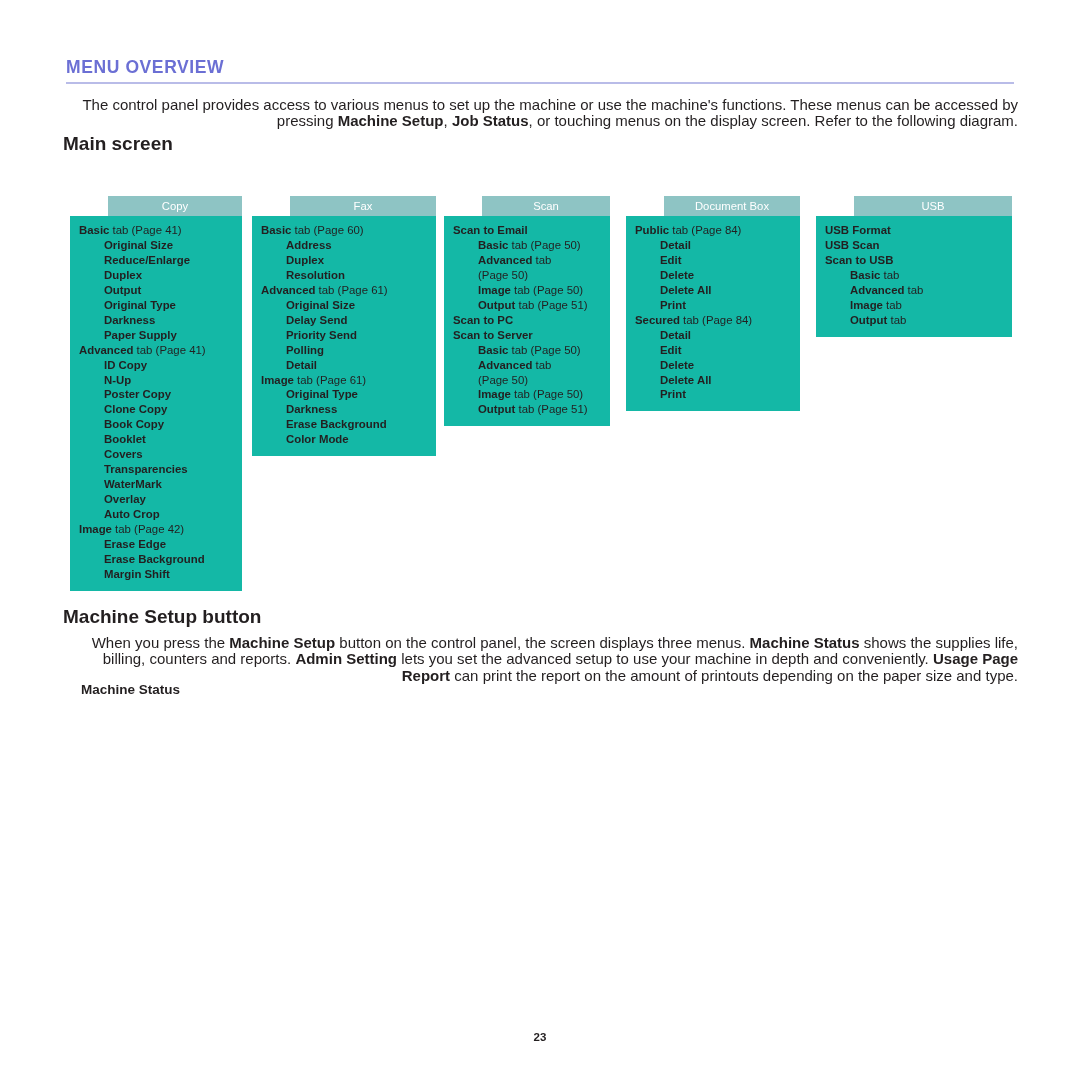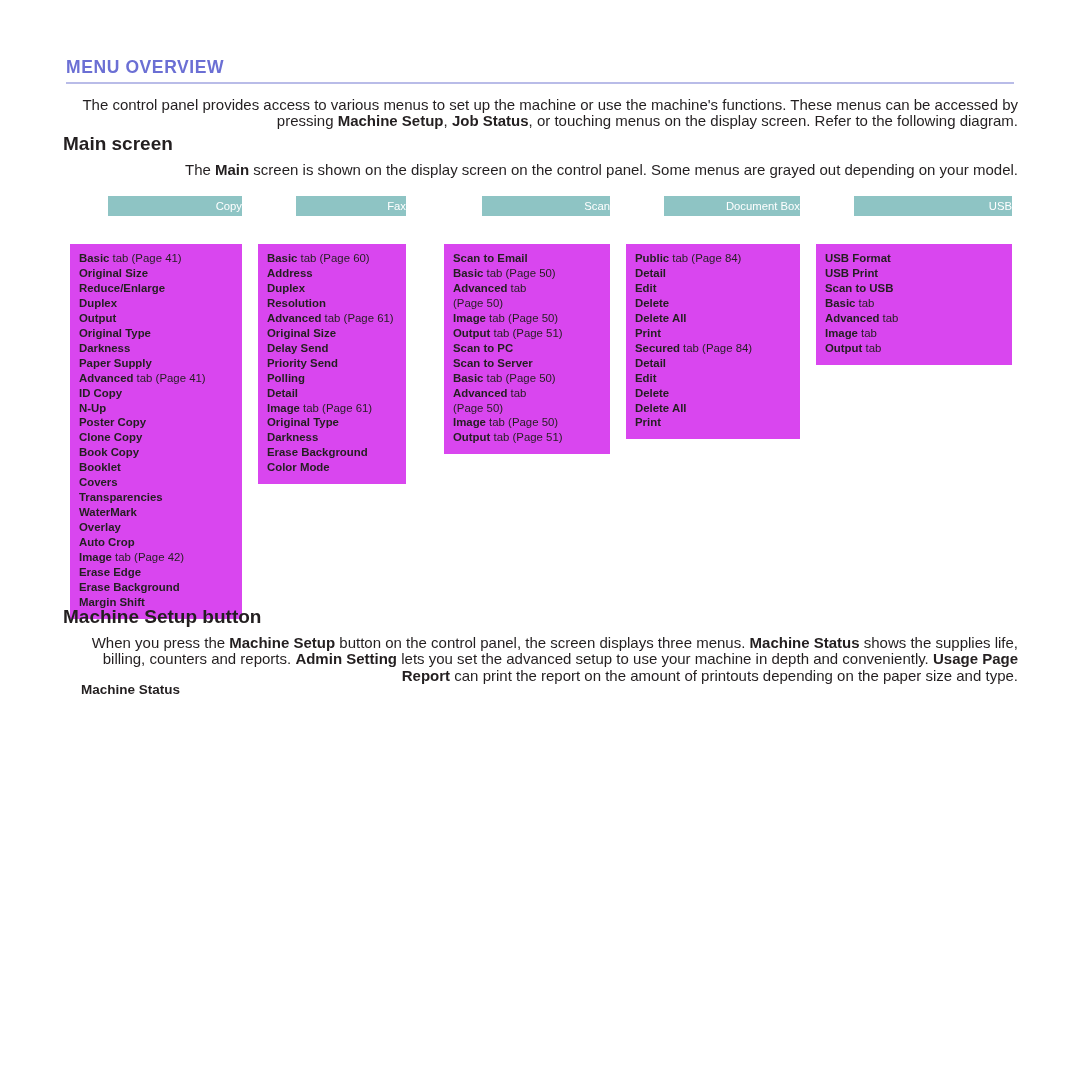--- a/index.html
+++ b/index.html
@@ -53,40 +53,39 @@
   #h-machine-status { left:81px; top:682px; }
 
   
   #diagram { position:absolute; left:70px; top:196px; width:950px; }
   .col { position:absolute; top:0; }
   .col-head {
     height:20px; line-height:20px;
     background:#8ec4c4;
     color:#ffffff;
     font-size:11.3px;
-    text-align:right;
+    text-align:center;
     font-weight:normal;
     margin-left:38px;
   }
   .col-body {
-    background:#d946ef;
+    background:#14b8a6;
     padding:7px 0 9px 0;
     font-size:11.4px;
     line-height:14.95px;
-    margin-top:28px;
   }
   .mi { white-space:nowrap; padding-left:9px; }
   .mi.lvl1 { padding-left:9px; }
-  .mi.lvl2 { padding-left:9px; }
+  .mi.lvl2 { padding-left:34px; }
   .mi b { font-weight:bold; }
   .mi .reg { font-weight:normal; }
 
   
   #col-copy   { left:0px;   width:172px; }
-  #col-fax    { left:188px; width:148px; }
+  #col-fax    { left:182px; width:184px; }
   #col-scan   { left:374px; width:166px; }
   #col-docbox { left:556px; width:174px; }
   #col-usb    { left:746px; width:196px; }
 
   
   .page-number {
     position:absolute; left:0; top:1031px; width:1080px;
     text-align:center;
     font-size:11.5px; font-weight:bold; color:#231f20;
   }
@@ -95,21 +94,20 @@
 <body>
 
 <div class="page">
 
   <div class="title">MENU OVERVIEW</div>
   <div class="title-rule"></div>
 
   <div class="para" id="intro-para"><span>The control panel provides access to various menus to set up the machine or use the machine's functions. These menus can be accessed by pressing </span><b>Machine Setup</b><span>, </span><b>Job Status</b><span>, or touching menus on the display screen. Refer to the following diagram.</span></div>
 
   <div class="h2" id="h-main-screen">Main screen</div>
-  <div class="para" id="main-para"><span>The </span><b>Main</b><span> screen is shown on the display screen on the control panel. Some menus are grayed out depending on your model.</span></div>
 
   <div id="diagram">
     <div class="col" id="col-copy">
       <div class="col-head">Copy</div>
       <div class="col-body">
           <div class="mi lvl1"><b>Basic</b><span class="reg"> tab (Page 41)</span></div>
           <div class="mi lvl2"><b>Original Size</b></div>
           <div class="mi lvl2"><b>Reduce/Enlarge</b></div>
           <div class="mi lvl2"><b>Duplex</b></div>
           <div class="mi lvl2"><b>Output</b></div>
@@ -186,28 +184,29 @@
           <div class="mi lvl2"><b>Edit</b></div>
           <div class="mi lvl2"><b>Delete</b></div>
           <div class="mi lvl2"><b>Delete All</b></div>
           <div class="mi lvl2"><b>Print</b></div>
         </div>
     </div>
     <div class="col" id="col-usb">
       <div class="col-head">USB</div>
       <div class="col-body">
           <div class="mi lvl1"><b>USB Format</b></div>
-          <div class="mi lvl1"><b>USB Print</b></div>
+          <div class="mi lvl1"><b>USB Scan</b></div>
           <div class="mi lvl1"><b>Scan to USB</b></div>
           <div class="mi lvl2"><b>Basic</b><span class="reg"> tab</span></div>
           <div class="mi lvl2"><b>Advanced</b><span class="reg"> tab</span></div>
           <div class="mi lvl2"><b>Image</b><span class="reg"> tab</span></div>
           <div class="mi lvl2"><b>Output</b><span class="reg"> tab</span></div>
         </div>
     </div>
   </div>
 
   <div class="h2" id="h-setup-btn">Machine Setup button</div>
   <div class="para" id="setup-para"><span>When you press the </span><b>Machine Setup</b><span> button on the control panel, the screen displays three menus. </span><b>Machine Status</b><span> shows the supplies life, billing, counters and reports. </span><b>Admin Setting</b><span> lets you set the advanced setup to use your machine in depth and conveniently. </span><b>Usage Page Report</b><span> can print the report on the amount of printouts depending on the paper size and type.</span></div>
   <div class="h3" id="h-machine-status">Machine Status</div>
 
+  <div class="page-number">23</div>
 
 </div>
 
 </body></html>

